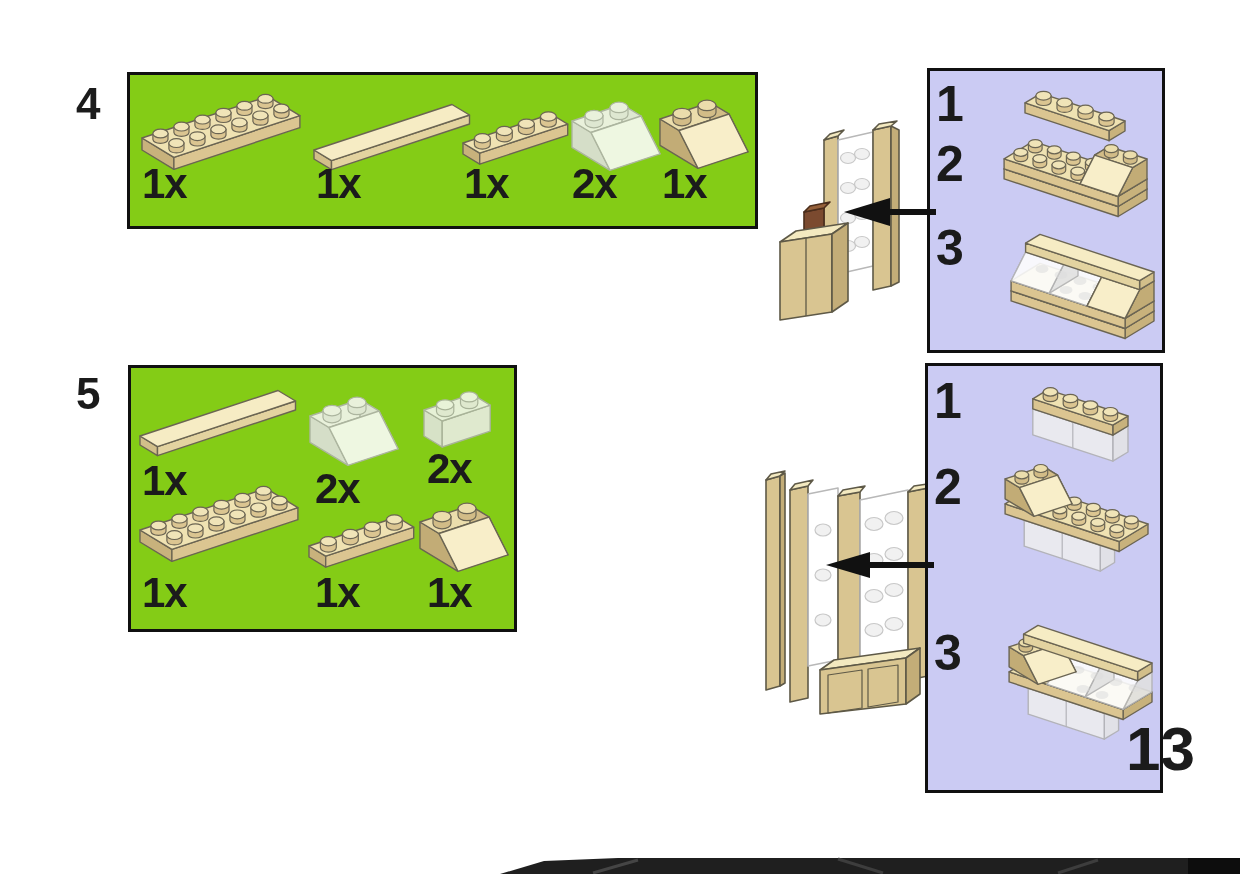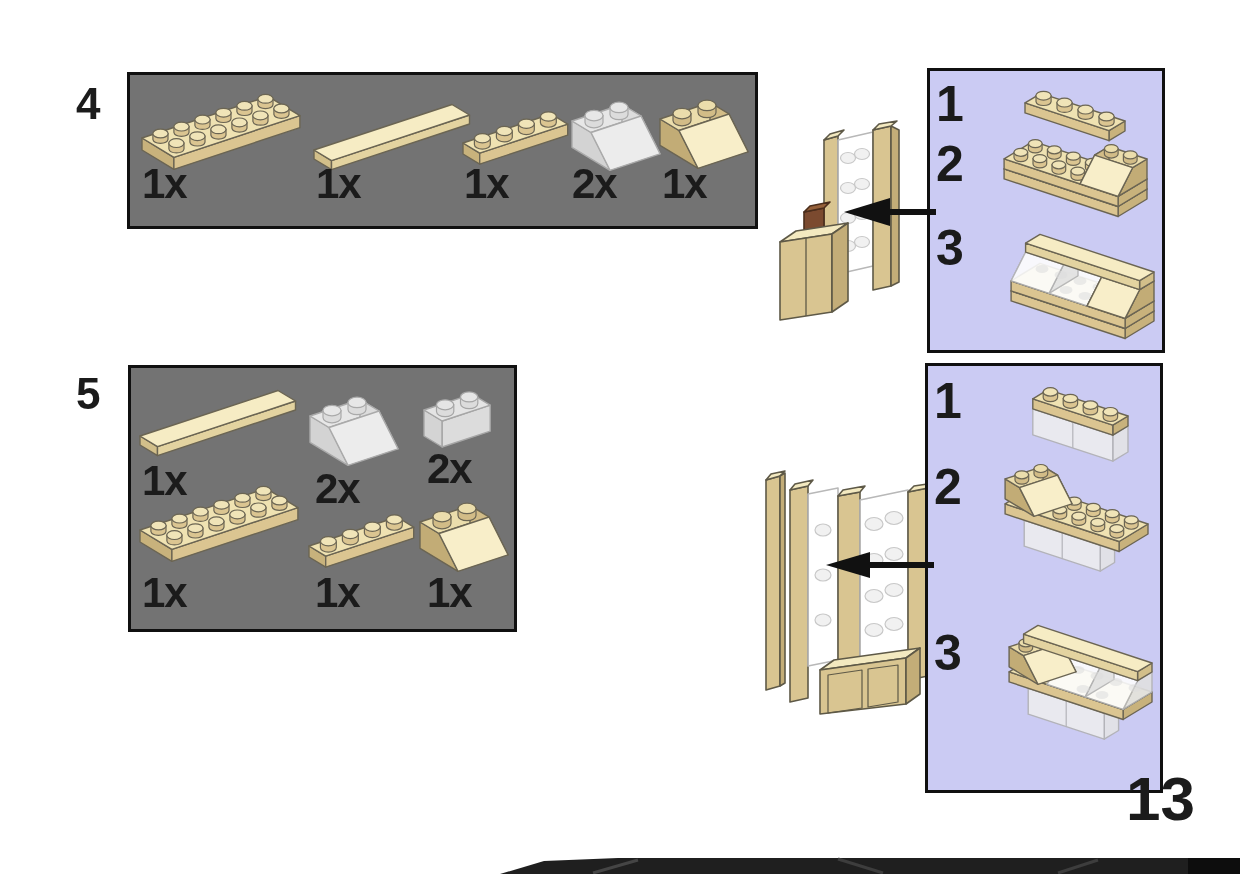--- a/index.html
+++ b/index.html
@@ -3,21 +3,21 @@
 <meta charset="utf-8">
 <style>
   html,body{margin:0;padding:0;background:#ffffff;}
   .page{position:relative;width:1240px;height:874px;background:#ffffff;overflow:hidden;
         font-family:"Liberation Sans",sans-serif;color:#1b1b1b;}
   .num{position:absolute;font-weight:700;color:#1b1b1b;line-height:1;}
   .stepnum{font-size:44px;}
   .count{font-size:42px;letter-spacing:-1px;}
   .subnum{font-size:50px;}
   .pageno{font-size:62px;z-index:6;}
-  .partbox{position:absolute;background:#737373;border:3px solid #101010;}
+  .partbox{position:absolute;background:#84cc16;border:3px solid #101010;}
   .pbox{position:absolute;background:#cbcbf3;border:3px solid #101010;}
   svg.piece{position:absolute;overflow:visible;}
   .arrow{position:absolute;z-index:5;}
   .stripe{position:absolute;z-index:2;}
 </style>
 </head>
 <body>
 
 <div class="page">
 
@@ -489,21 +489,21 @@
             <path d="M 112.9 40.5 L 112.9 45.9 A 6.8 4.0 0 0 0 126.6 45.9 L 126.6 40.5 Z" fill="#D2BC87" stroke="#6B6553" stroke-width="1.2"></path>
             <ellipse cx="119.7" cy="40.5" rx="6.8" ry="4.0" fill="#EBDDAC" stroke="#6B6553" stroke-width="1.2"></ellipse>
           </g>
           <polygon points="8.0,67.0 22.4,75.7 22.4,84.7 8.0,76.0" fill="#D2BF8A" stroke="#6B6553" stroke-width="1.4" stroke-linejoin="round"></polygon>
           <polygon points="22.4,75.7 136.4,38.1 136.4,47.1 22.4,84.7" fill="#E3D3A0" stroke="#6B6553" stroke-width="1.4" stroke-linejoin="round"></polygon>
           <polygon points="8.0,67.0 122.0,29.4 136.4,38.1 22.4,75.7" fill="#F6ECC4" stroke="#6B6553" stroke-width="1.4" stroke-linejoin="round"></polygon>
         </g>
       </svg>
   </div>
 
-  <div class="num pageno" style="left:1126px;top:768px;">13</div>
+  <div class="num pageno" style="left:1126px;top:718px;">13</div>
 
   <svg class="stripe" style="left:498px;top:856px;" width="742" height="18" viewBox="0 0 742 18">
     <polygon points="2,18 46,5 120,2 742,2 742,18" fill="#1f1f1f"></polygon>
     <path d="M95,17 L140,4" stroke="#454545" stroke-width="3" fill="none"></path>
     <path d="M340,3 L385,17" stroke="#3d3d3d" stroke-width="3" fill="none"></path>
     <path d="M560,17 L600,4" stroke="#3d3d3d" stroke-width="3" fill="none"></path>
     <rect x="690" y="2" width="52" height="16" fill="#0d0d0d"></rect>
   </svg>
 
 </div>

